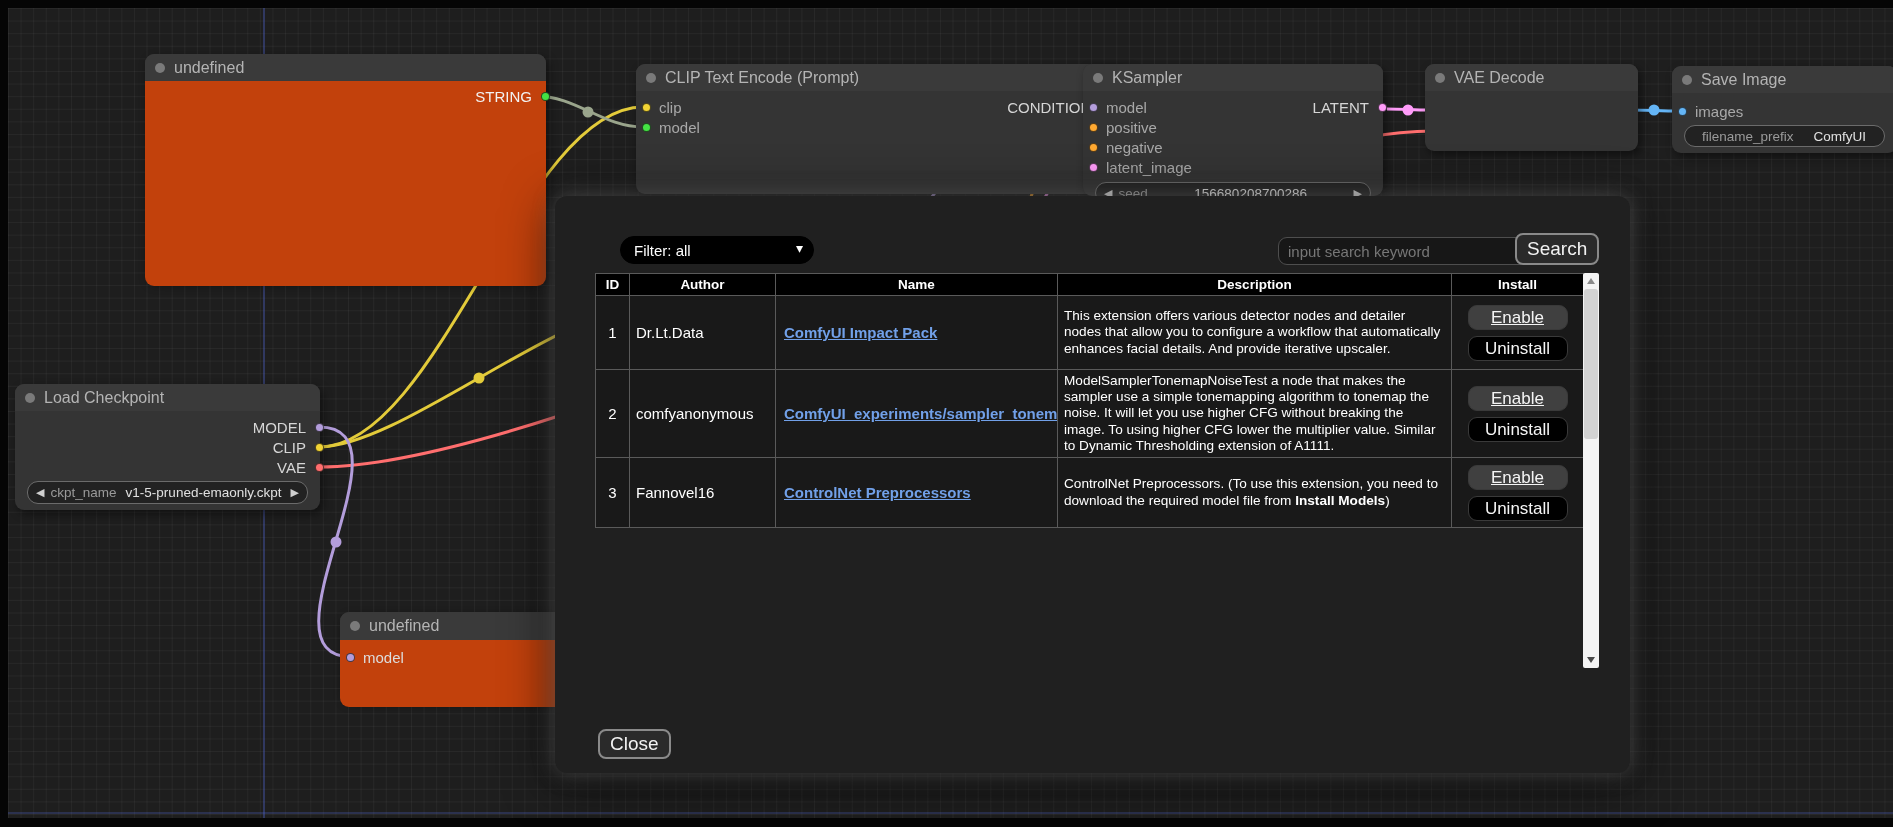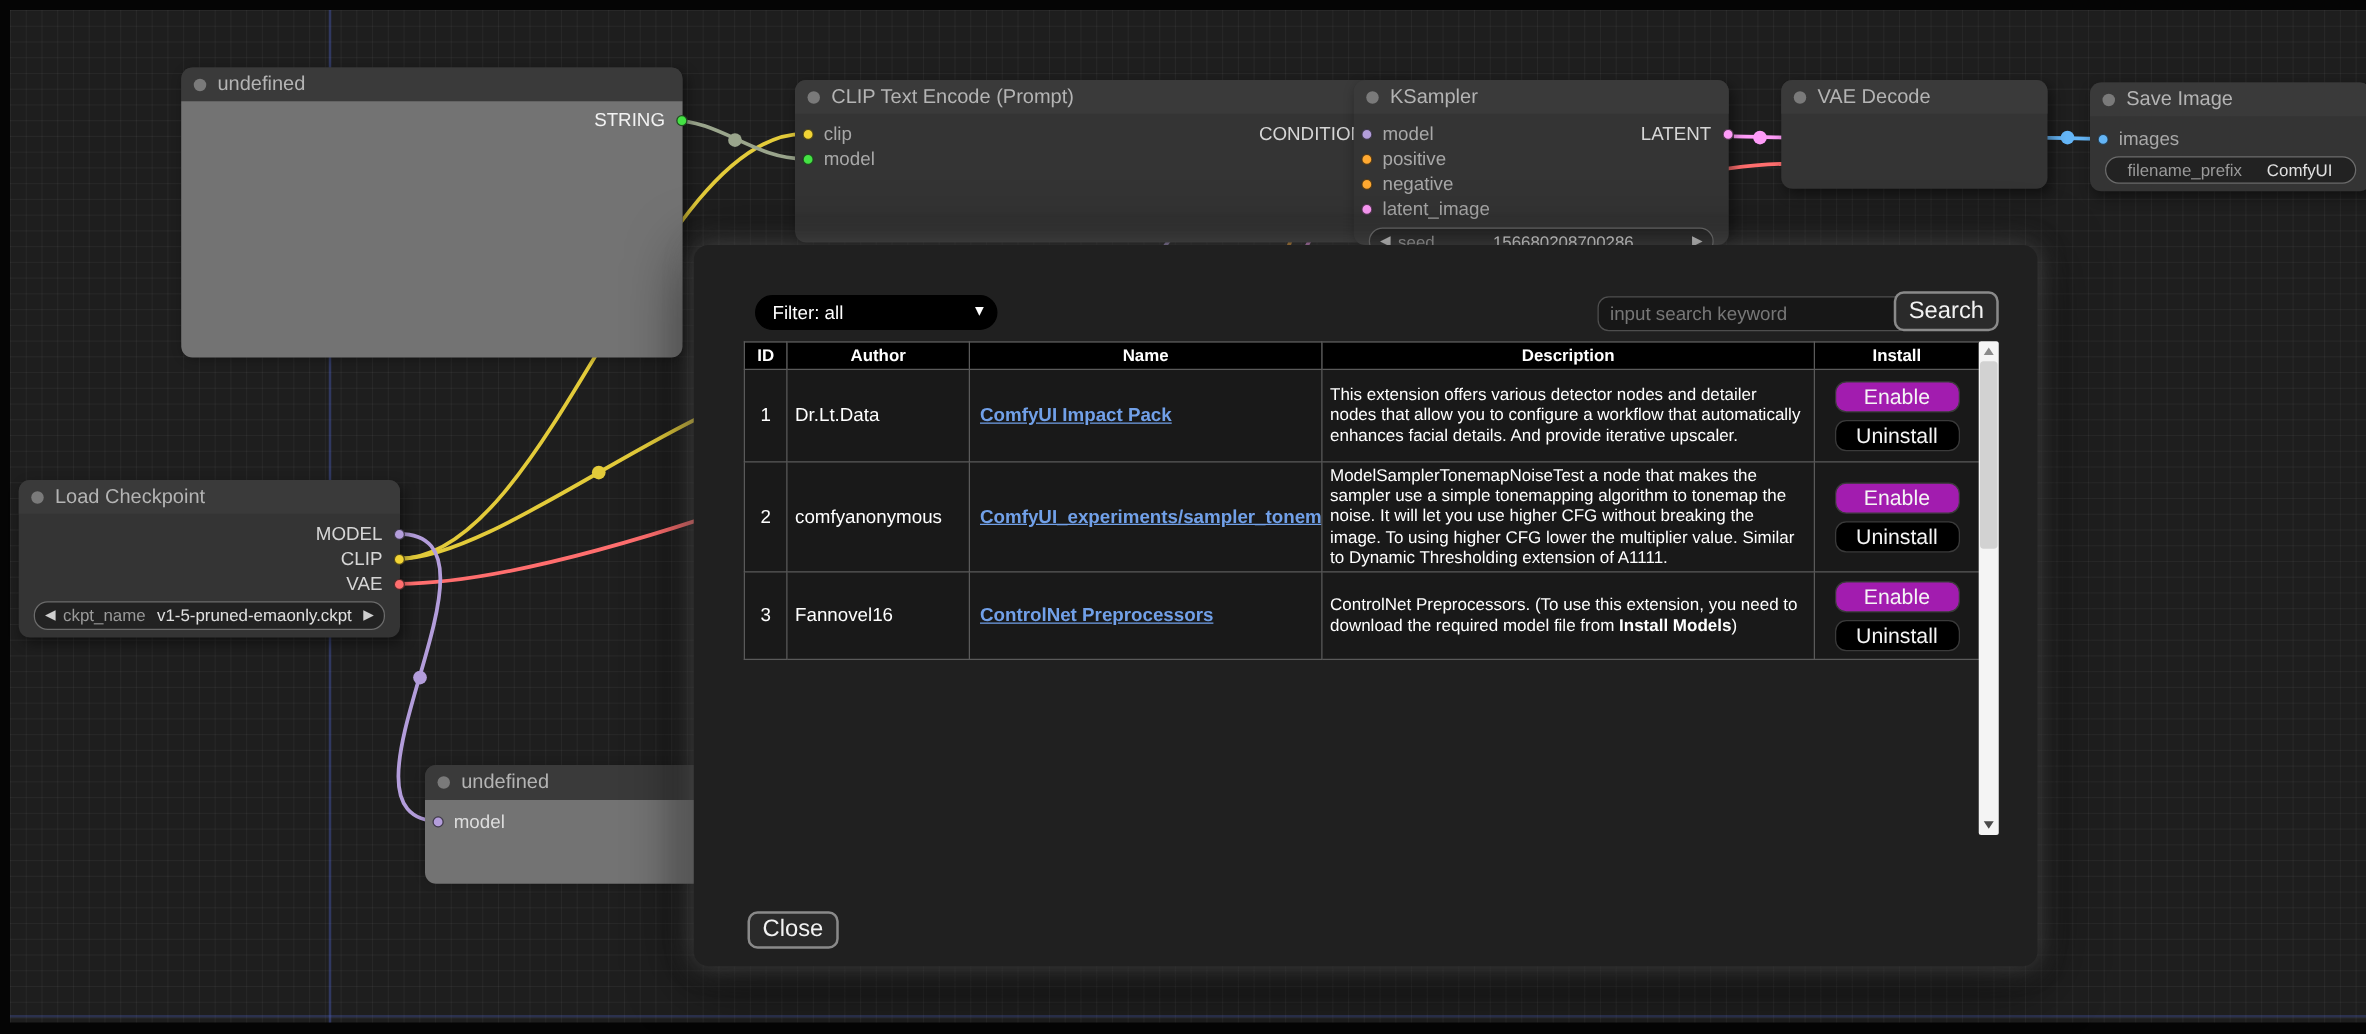--- a/index.html
+++ b/index.html
@@ -15,21 +15,21 @@
   
   svg.wires{position:absolute;left:0;top:0;z-index:1;pointer-events:none;}
   svg.wires path{fill:none;stroke-width:3;}
   
   .node{position:absolute;z-index:2;border-radius:9px;background:#343434;
     box-shadow:3px 4px 10px rgba(0,0,0,.45);color:#a8a8a8;font-size:15px;}
   .ntitle{height:27px;display:flex;align-items:center;background:#3a3a3a;
     border-radius:9px 9px 0 0;color:#b4b4b4;font-size:16px;}
   .tdot{width:10px;height:10px;border-radius:50%;background:#7a7a7a;margin:0 9px 0 10px;flex:none;}
   .nbody{position:relative;border-radius:0 0 9px 9px;}
-  .nbody.red{background:#737373;}
+  .nbody.red{background:#c2410c;}
   .srow{height:20px;display:flex;align-items:center;}
   .srow.split{justify-content:space-between;}
   .in{display:flex;align-items:center;}
   .out{display:flex;align-items:center;margin-left:auto;}
   .dot{width:9px;height:9px;border-radius:50%;flex:none;border:1px solid rgba(15,15,15,.7);box-sizing:border-box;}
   .in .dot{margin-left:6px;margin-right:8px;}
   .out .dot{margin-right:6px;margin-left:9px;}
   .out .slabel{color:#d6d6d6;}
   .red .slabel{color:#f2f2f2;}
   .red .in .slabel{color:#ddd;}
@@ -39,21 +39,21 @@
   .widget{height:20px;margin:0 12px;background:#222;border:1px solid #6b6b6b;border-radius:11px;
     display:flex;align-items:center;font-size:13.5px;padding:0 8px;color:#999;}
   .warrow{color:#cfcfcf;font-size:11px;line-height:1;flex:none;}
   .wlabel{margin-left:6px;color:#9a9a9a;}
   .wvalue{color:#e0e0e0;margin:0 auto;}
   .wvalue.right{margin:0 10px 0 auto;}
   
   .modal{position:absolute;left:555px;top:196px;width:1075px;height:577px;z-index:10;
     background:#202020;border-radius:12px;
     box-shadow:0 0 22px rgba(160,160,160,.38), 0 8px 50px rgba(0,0,0,.75);}
-  .selwrap{position:absolute;left:49px;top:40px;width:194px;height:28px;}
+  .selwrap{position:absolute;left:65px;top:40px;width:194px;height:28px;}
   .selwrap select{width:100%;height:100%;background:#000;color:#fff;border:1px solid #000;
     border-radius:14px;padding:0 26px 0 13px;font-size:15px;appearance:none;-webkit-appearance:none;
     font-family:"Liberation Sans",sans-serif;}
   .selwrap .chev{position:absolute;right:11px;top:4px;color:#fff;font-size:14px;pointer-events:none;}
   .searchbox{position:absolute;left:723px;top:41px;width:230px;height:26px;background:#171717;
     border:1px solid #4e4e4e;border-radius:9px;color:#e5e5e5;font-size:15px;padding:0 9px;
     font-family:"Liberation Sans",sans-serif;}
   .searchbox::placeholder{color:#777;}
   .btn-dark{background:#2a2a2a;border:2px solid #8a8a8a;border-radius:8px;color:#f2f2f2;
     font-size:19px;font-family:"Liberation Sans",sans-serif;padding:0 10px;cursor:pointer;}
@@ -66,21 +66,21 @@
   td.cid{text-align:center;}
   td.cauthor{padding:0 6px;}
   td.cname{padding:0 8px;font-weight:bold;}
   td.cname a{color:#71a0e8;text-decoration:underline;cursor:pointer;}
   td.cdesc{padding:2px 6px;font-size:13.6px;line-height:1.2;vertical-align:middle;}
   td.cinstall{padding:0;}
   tr.r1{height:74px;} tr.r2{height:88px;} tr.r3{height:70px;}
   .btncol{display:flex;flex-direction:column;align-items:center;gap:6px;}
   .btn-enable,.btn-uninstall{width:100px;height:25px;border-radius:9px;border:1px solid #3a3a3a;
     color:#f5f5f5;font-size:17px;font-family:"Liberation Sans",sans-serif;cursor:pointer;line-height:1;}
-  .btn-enable{background:#a21caf;}
+  .btn-enable{background:#404040;text-decoration:underline;}
   .btn-uninstall{background:#000000;}
   
   .sb{position:absolute;right:0;top:0;width:16px;height:395px;background:#f4f4f4;border-radius:2px;}
   .sb-arrow{position:absolute;left:0;width:16px;height:14px;display:flex;align-items:center;justify-content:center;}
   .sb-arrow.up{top:1px;}
   .sb-arrow.down{bottom:1px;}
   .tri-up{width:0;height:0;border-left:4px solid transparent;border-right:4px solid transparent;border-bottom:6px solid #8a8a8a;}
   .tri-down{width:0;height:0;border-left:4px solid transparent;border-right:4px solid transparent;border-top:6px solid #4a4a4a;}
   .sb-thumb{position:absolute;left:1px;top:16px;width:14px;height:150px;background:#d2d2d2;border-radius:3px;}
 </style>

